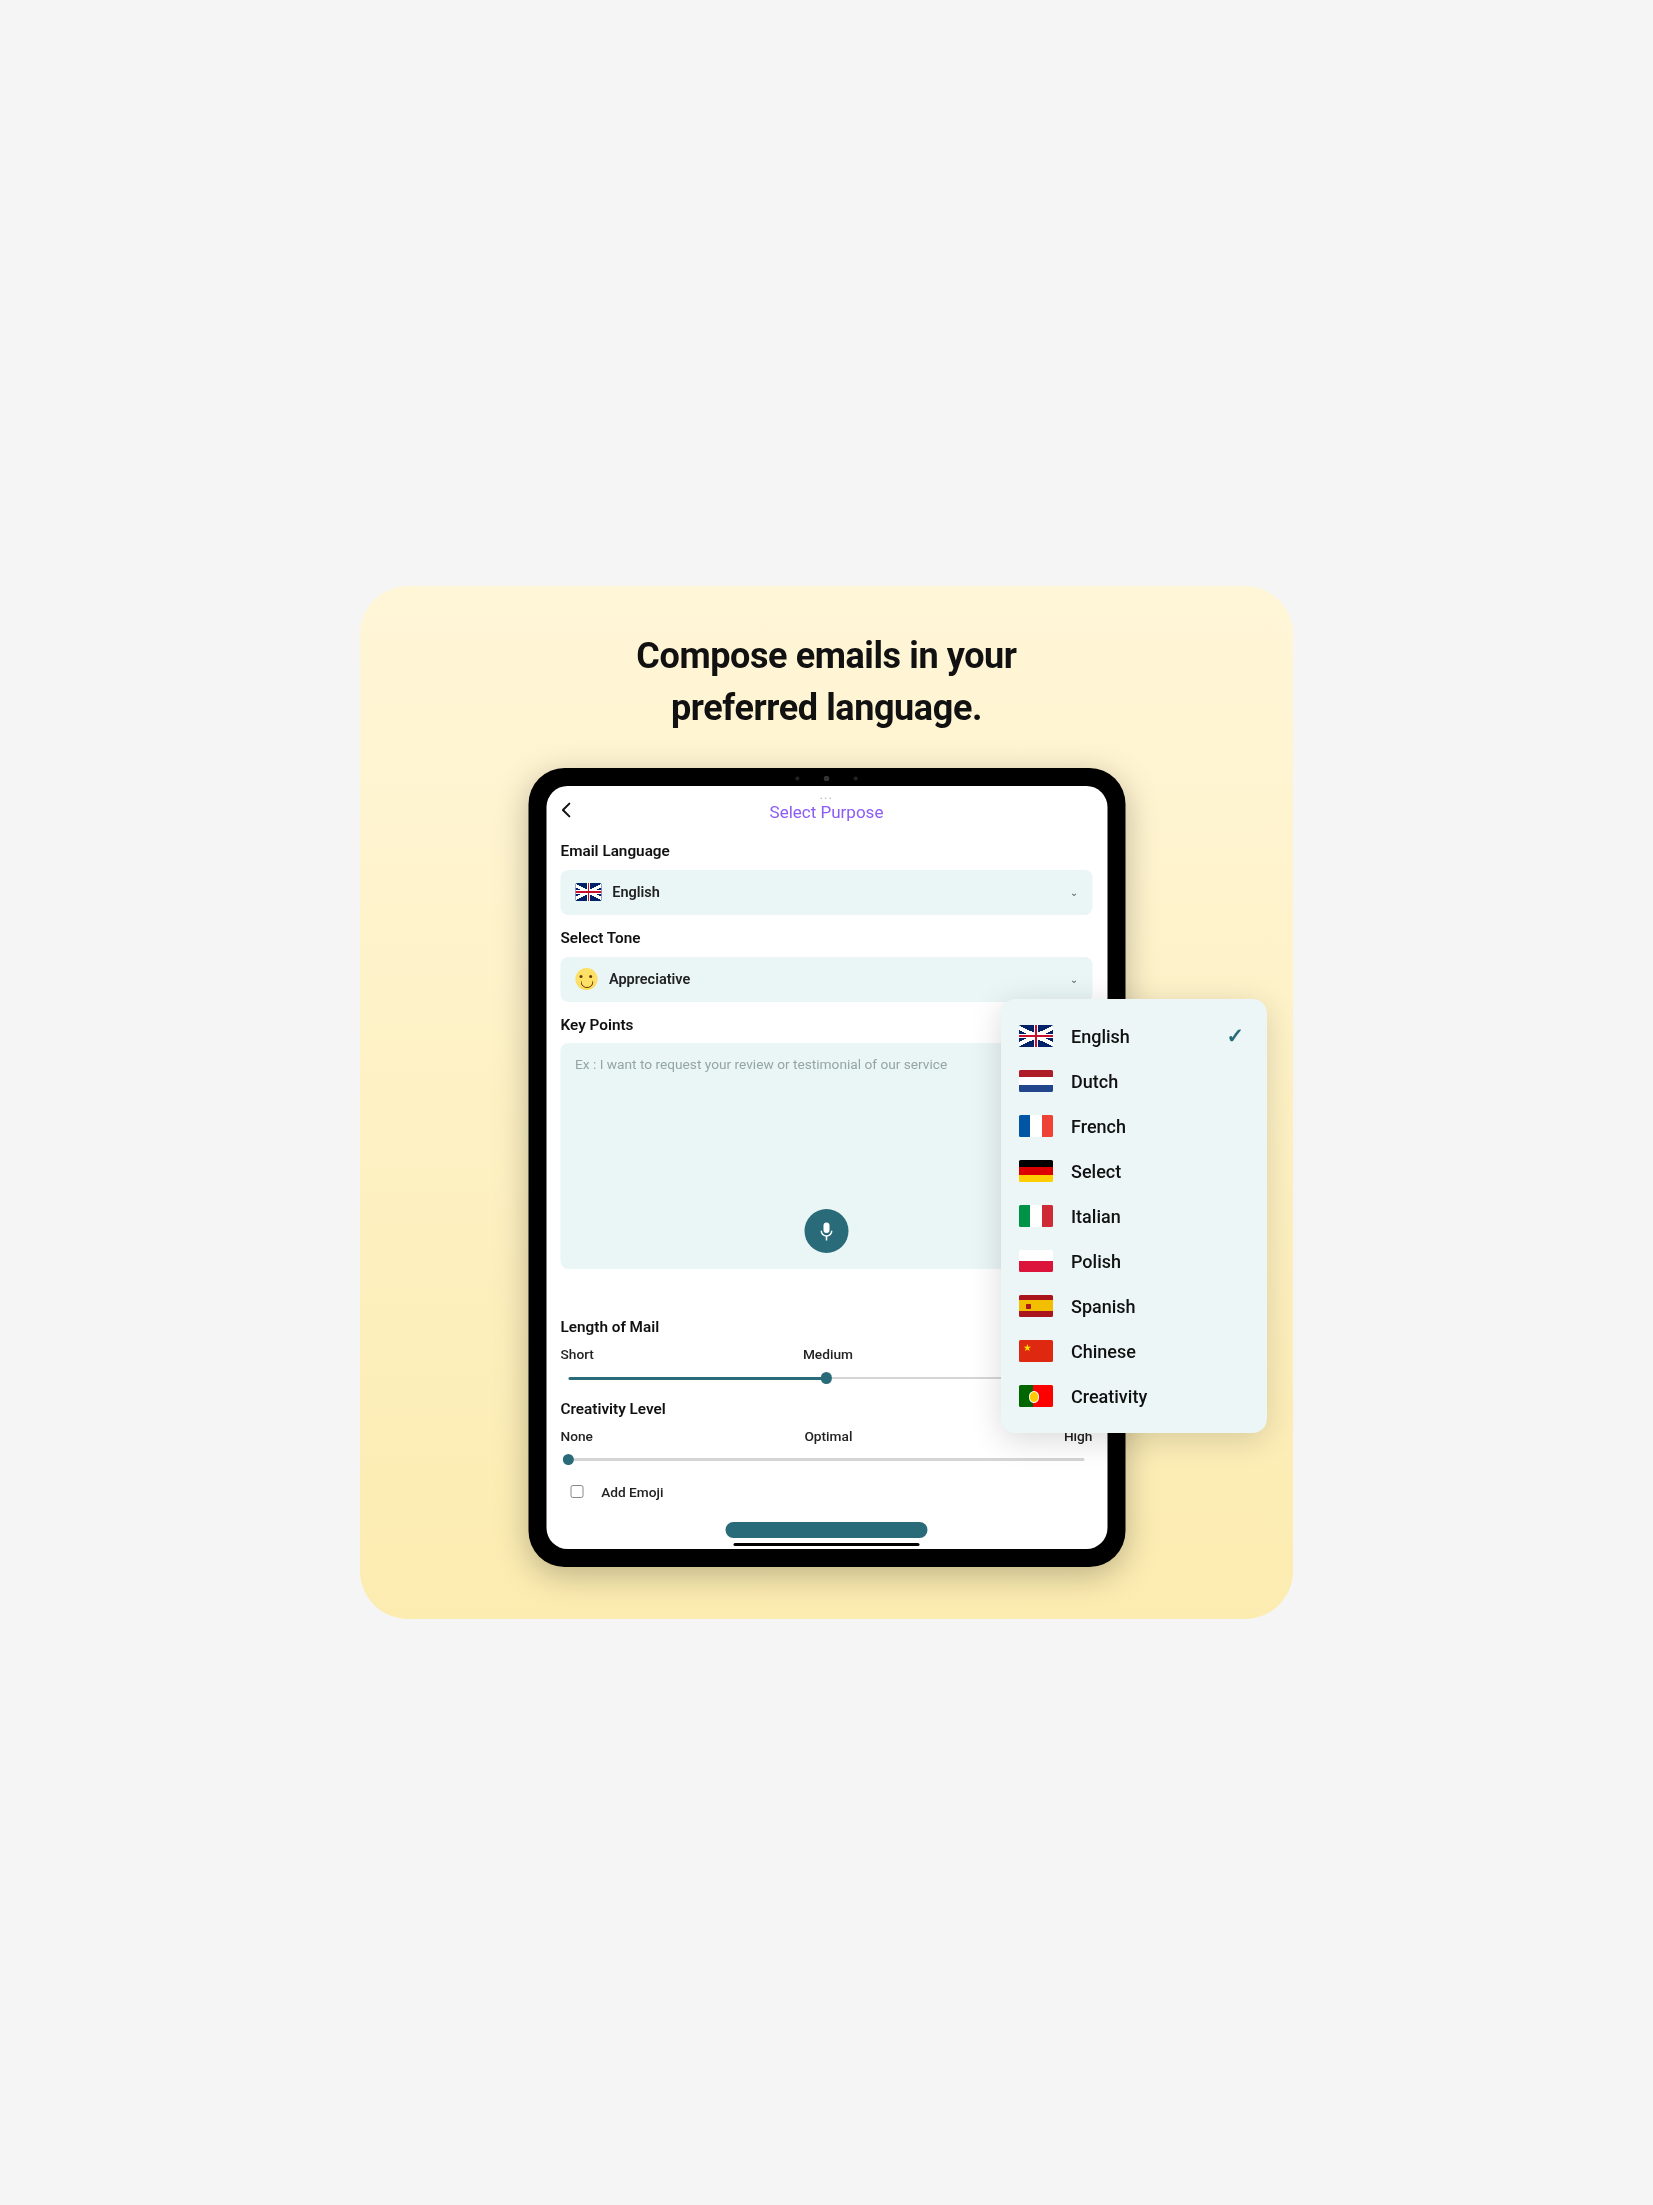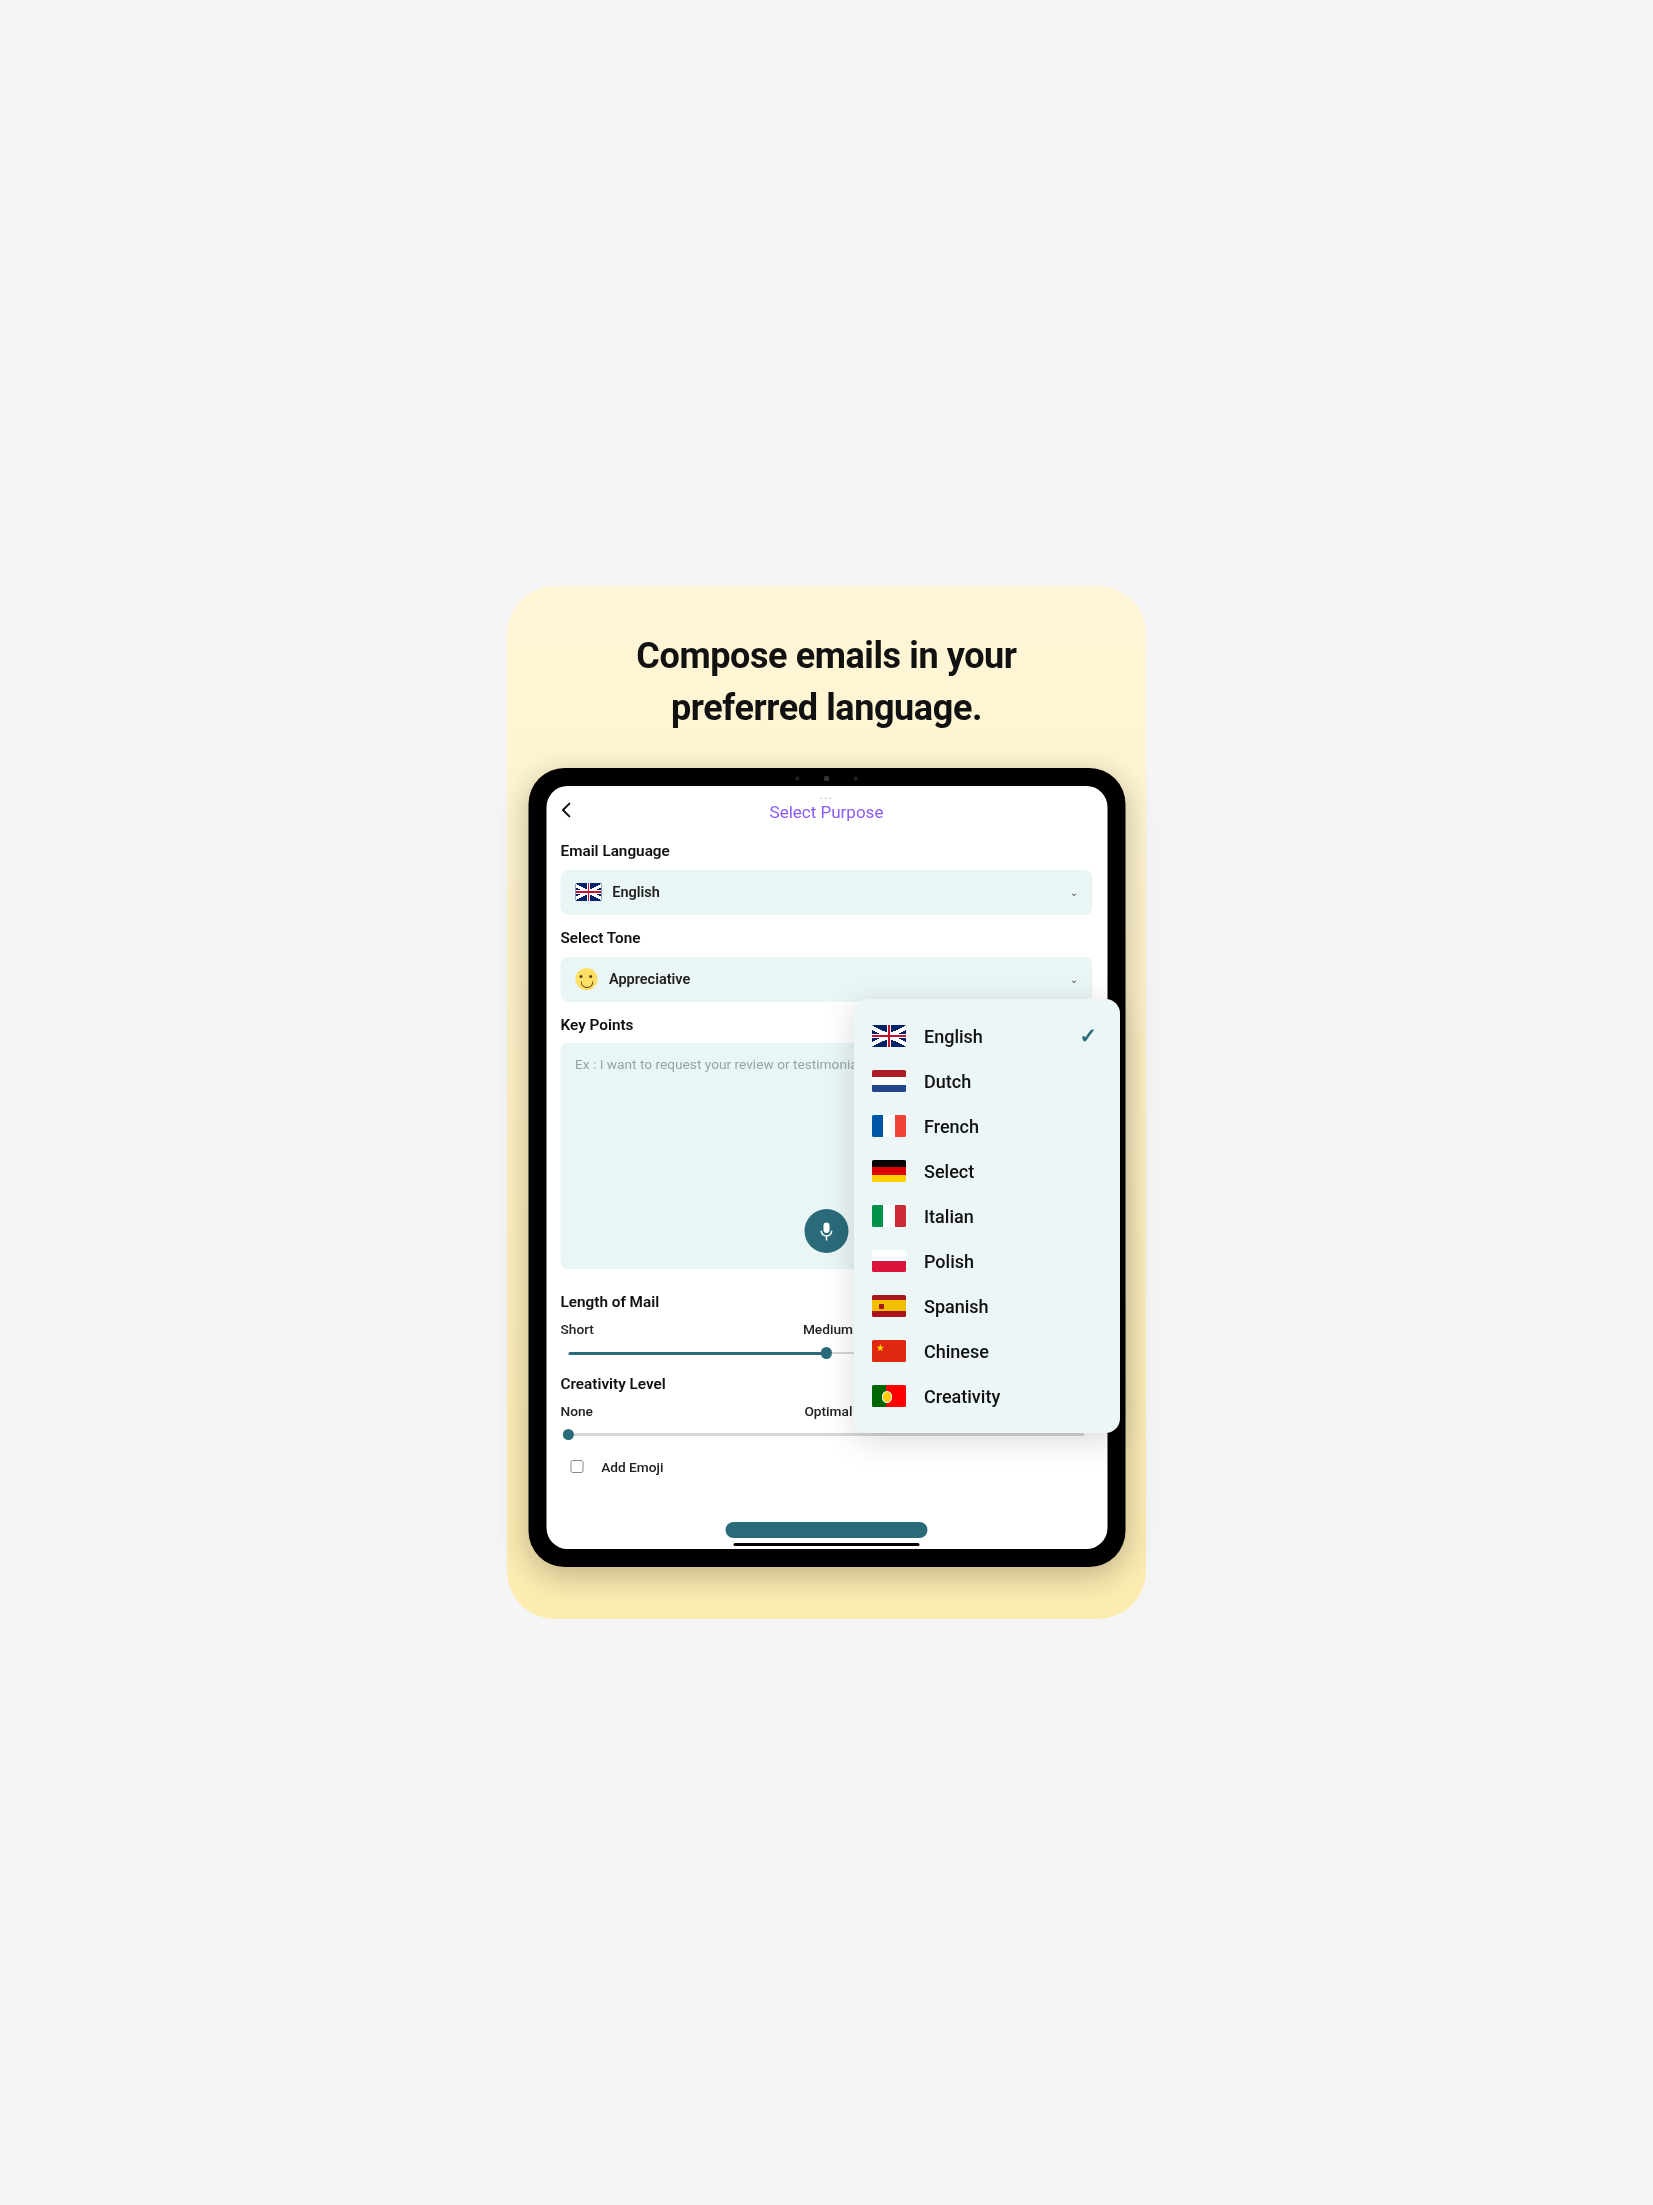--- a/index.html
+++ b/index.html
@@ -5,21 +5,21 @@
   * { box-sizing: border-box; margin: 0; padding: 0; }
   html, body { width: 100%; height: 100%; }
   body {
     font-family: -apple-system, BlinkMacSystemFont, "Segoe UI", Roboto, sans-serif;
     background: #f5f5f5;
     display: flex;
     align-items: center;
     justify-content: center;
   }
   .stage {
-    width: 639px;
+    width: 933px;
     height: 1033px;
     background: linear-gradient(180deg, #fff6d8 0%, #fcecb0 100%);
     border-radius: 48px;
     position: relative;
     overflow: visible;
   }
   .headline {
     text-align: center;
     font-size: 36px;
     font-weight: 700;
@@ -362,21 +362,21 @@
         <div class="placeholder">Ex : I want to request your review or testimonial of our service</div>
         <div class="mic-btn">
           <svg viewBox="0 0 24 28">
             <rect x="8" y="2" width="8" height="14" rx="4"></rect>
             <path d="M5 13a7 7 0 0 0 14 0" stroke="#fff" stroke-width="2" fill="none"></path>
             <line x1="12" y1="20" x2="12" y2="26" stroke="#fff" stroke-width="2"></line>
           </svg>
         </div>
       </div>
 
-      <div class="label" style="margin-top:24px">Length of Mail</div>
+      <div class="label" style="margin-top:49px">Length of Mail</div>
       <div class="slider-labels">
         <span>Short</span>
         <span>Medium</span>
         <span style="visibility:hidden">Long</span>
       </div>
       <div class="slider">
         <div class="track"></div>
         <div class="track-fill" style="width:48%"></div>
         <div class="thumb" style="left:50%"></div>
       </div>

